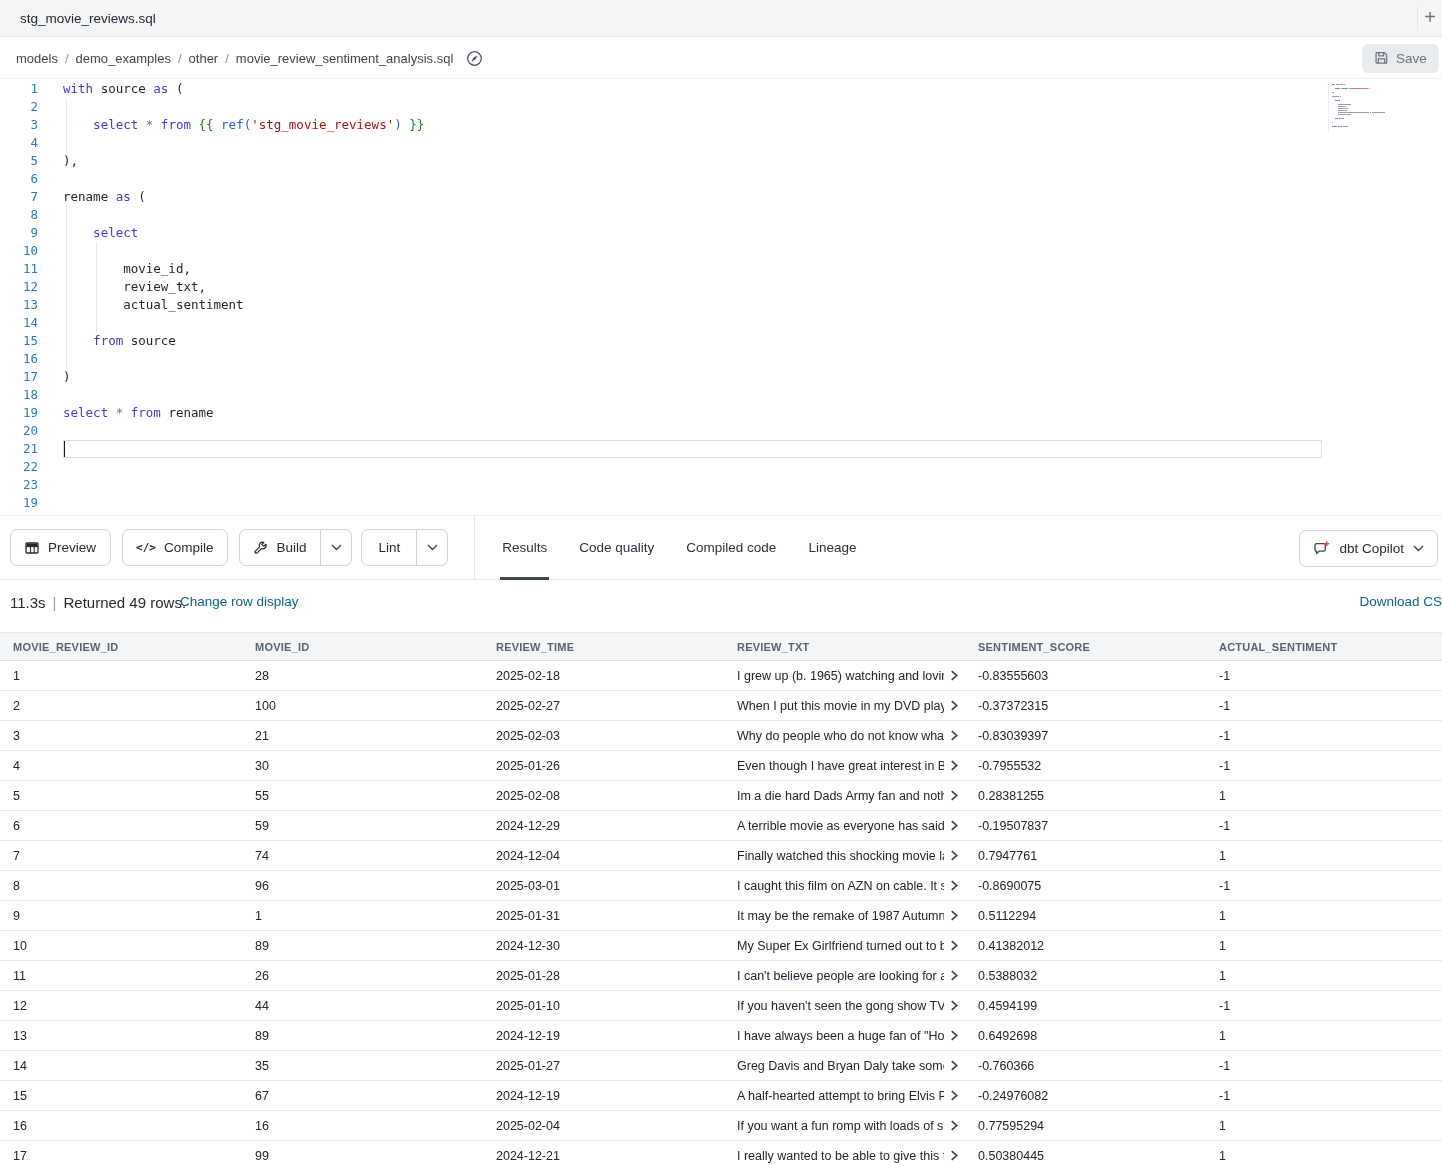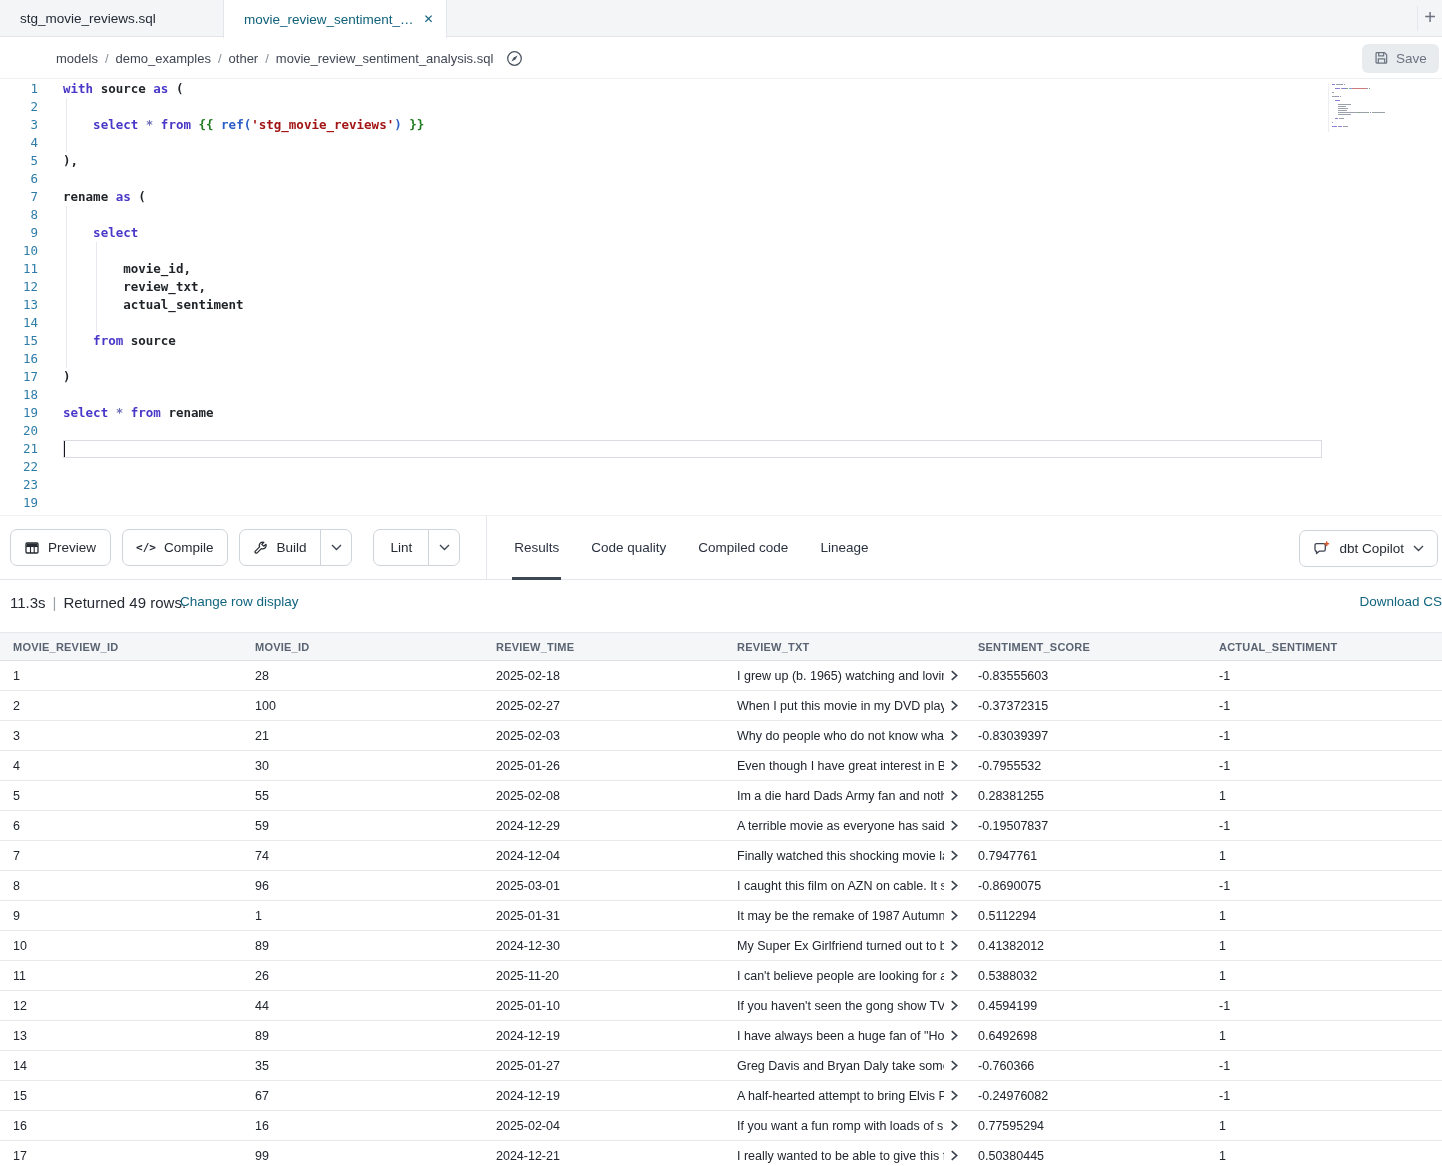--- a/index.html
+++ b/index.html
@@ -9,30 +9,30 @@
   
   .tabbar { position:absolute; top:0; left:0; right:0; height:37px; background:#f4f5f7; border-bottom:1px solid #e3e6ea; display:flex; }
   .tab { height:37px; display:flex; align-items:center; font-size:13.5px; font-weight:400; cursor:pointer; }
   .tab-inactive { width:223px; padding:0 20px; color:#222a35; }
   .tab-active { width:224px; padding:0 16px 0 20px; background:#fff; border-left:1px solid #e3e6ea; border-right:1px solid #e3e6ea; color:#10617a; justify-content:space-between; height:38px; }
   .tab-close { color:#10617a; font-size:12px; margin-left:10px; cursor:pointer; }
   .newtab { position:absolute; right:0; top:6px; width:25px; height:25px; border-left:1px solid #e3e6ea; color:#6b7280; font-size:20px; line-height:23px; text-align:center; cursor:pointer; }
 
   
   .crumbbar { position:absolute; top:38px; left:0; right:0; height:41px; background:#fff; border-bottom:1px solid #eef0f2; }
-  .breadcrumb { position:absolute; left:16px; top:12px; font-size:13px; color:#3f4653; display:flex; gap:7px; align-items:center;margin-left:40px; }
+  .breadcrumb { position:absolute; left:16px; top:12px; font-size:13px; color:#3f4653; display:flex; gap:7px; align-items:center; }
   .crumb-sep { color:#8a909b; }
   .compass { margin-left:6px; display:inline-flex; }
   .savebtn { position:absolute; right:3px; top:6px; height:29px; width:77px; background:#e9ecef; border:none; border-radius:6px; color:#6b7380; font-size:13.5px; display:flex; align-items:center; justify-content:center; gap:7px; cursor:pointer; }
 
   
   .editor { position:absolute; top:80px; left:0; right:0; height:435px; font-family:"DejaVu Sans Mono", monospace; font-size:12.5px; line-height:18px; }
   .gutter { position:absolute; left:0; top:0; width:38px; text-align:right; color:#2e7ca8; user-select:none; }
   .gutter-num { height:18px; }
-  .code { position:absolute; left:63px; top:0; right:8px;font-weight:bold; }
+  .code { position:absolute; left:63px; top:0; right:8px; }
   .code-line { position:relative; height:18px; white-space:pre; color:#1f2328; }
   .code-line.active { width:1259px; box-shadow: inset 0 0 0 1px #d9dce1; }
   .cursor { position:absolute; left:0.5px; top:1px; width:1.5px; height:16px; background:#15181c; }
   .indent-guide { position:absolute; top:0; bottom:0; width:1px; background:#e6e9ed; }
   .tk-kw { color:#4938c8; } .tk-op { color:#6f6fb8; } .tk-jj { color:#1e7a1e; }
   .tk-fn { color:#2b5fc7; } .tk-pn { color:#2b5fc7; } .tk-pg { color:#1e7a1e; }
   .tk-st { color:#a31515; } .tk-pl { color:#1f2328; }
   .minimap { position:absolute; top:4px; right:36px; width:78px; border-left:1px solid #eceef1; padding-left:3px; }
   .mm-line { position:relative; height:2px; }
   .mm-seg { position:absolute; top:0; height:1.4px; }
@@ -71,24 +71,20 @@
   .expand-ic { display:inline-flex; flex:none; cursor:pointer; }
 </style>
 </head>
 <body>
 
 <div id="app">
 
   <div class="tabbar">
     <div class="tab tab-inactive">
       <span>stg_movie_reviews.sql</span>
-    </div>
-    <div class="tab tab-active">
-      <span>movie_review_sentiment_…</span>
-      <span class="tab-close">✕</span>
     </div>
     <div class="newtab">
       <span>+</span>
     </div>
   </div>
 
   <div class="crumbbar">
     <div class="breadcrumb">
         <span>models</span>
         <span class="crumb-sep">/</span>
@@ -253,21 +249,21 @@
             <rect x="2.6" y="3.6" width="10.8" height="2.4" fill="#262b33"></rect>
             <path d="M6.5 6.4V13M10.2 6.4V13" stroke="#262b33" stroke-width="1.1"></path>
           </svg>
       </span>
       <span class="lbl">Preview</span>
     </button>
     <button class="btn">
       <span class="ic code-glyph">&lt;/&gt;</span>
       <span class="lbl">Compile</span>
     </button>
-    <div class="btn" style="margin-right:21px;">
+    <div class="btn" style="margin-right:9px;">
       <span class="ic">
         <svg width="15" height="15" viewBox="0 0 16 16" fill="none">
             <path d="M13.8 4.6a3.7 3.7 0 0 1-4.9 4.6l-4.5 4.5a1.35 1.35 0 0 1-1.9-1.9l4.5-4.5a3.7 3.7 0 0 1 4.6-4.9L9.4 4.6l2 2 2.4-2z" stroke="#262b33" stroke-width="1.3" stroke-linejoin="round"></path>
           </svg>
       </span>
       <span class="lbl">Build</span>
       <span class="chev-part">
         <svg width="11" height="7" viewBox="0 0 11 7" fill="none">
             <path d="M1 1l4.5 4.5L10 1" stroke="#3f4653" stroke-width="1.4"></path>
           </svg>
@@ -496,21 +492,21 @@
                 </svg>
               </span>
             </div>
           </td>
           <td>0.41382012</td>
           <td>1</td>
         </tr>
         <tr>
           <td>11</td>
           <td>26</td>
-          <td>2025-11-20</td>
+          <td>2025-01-28</td>
           <td>
             <div class="txt-cell">
               <span class="txt-span">I can't believe people are looking for a …</span>
               <span class="expand-ic">
                 <svg width="9" height="11" viewBox="0 0 8 10" fill="none">
                   <path d="M1.5 1L6 5 1.5 9" stroke="#39414d" stroke-width="1.5"></path>
                 </svg>
               </span>
             </div>
           </td>

